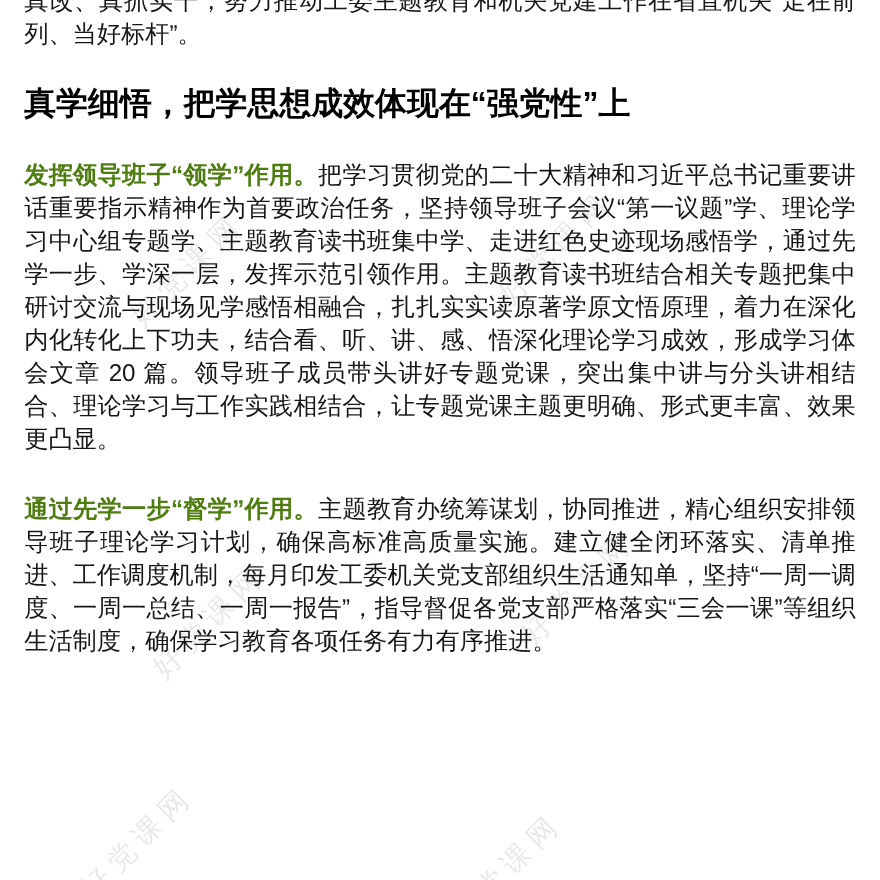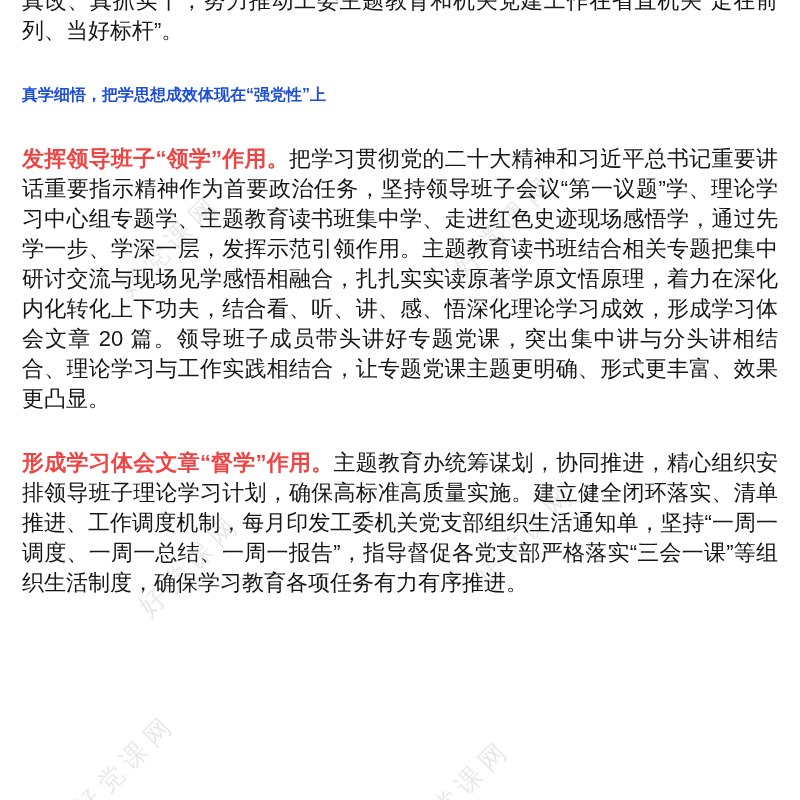--- a/index.html
+++ b/index.html
@@ -38,26 +38,26 @@
     z-index: 1;
     color: #161616;
     font-size: 22px;
     line-height: 30px;
     text-align: justify;
   }
   .content p {
     margin: 0 0 34px 0;
   }
   .heading {
-    color: #1d4ed8;
+    color: #000000;
     font-weight: 700;
-    font-size: 16px;
+    font-size: 29px;
   }
   .lead {
-    color: #ef4444;
+    color: #4d7c0f;
     font-weight: 700;
     margin-top: 40px;
   }
 </style>
 </head>
 <body>
 
 <div class="page">
 
   <div class="watermark-layer">
@@ -78,17 +78,17 @@
     <p class="heading">
       <span>真学细悟，把学思想成效体现在“强党性”上</span>
     </p>
 
 
     <p>
       <span class="lead">发挥领导班子“领学”作用。</span><span>把学习贯彻党的二十大精神和习近平总书记重要讲话重要指示精神作为首要政治任务，坚持领导班子会议“第一议题”学、理论学习中心组专题学、主题教育读书班集中学、走进红色史迹现场感悟学，通过先学一步、学深一层，发挥示范引领作用。主题教育读书班结合相关专题把集中研讨交流与现场见学感悟相融合，扎扎实实读原著学原文悟原理，着力在深化内化转化上下功夫，结合看、听、讲、感、悟深化理论学习成效，形成学习体会文章 20 篇。领导班子成员带头讲好专题党课，突出集中讲与分头讲相结合、理论学习与工作实践相结合，让专题党课主题更明确、形式更丰富、效果更凸显。</span>
     </p>
 
     <p>
-      <span class="lead">形成学习体会文章“督学”作用。</span><span>主题教育办统筹谋划，协同推进，精心组织安排领导班子理论学习计划，确保高标准高质量实施。建立健全闭环落实、清单推进、工作调度机制，每月印发工委机关党支部组织生活通知单，坚持“一周一调度、一周一总结、一周一报告”，指导督促各党支部严格落实“三会一课”等组织生活制度，确保学习教育各项任务有力有序推进。</span>
+      <span class="lead">通过先学一步“督学”作用。</span><span>主题教育办统筹谋划，协同推进，精心组织安排领导班子理论学习计划，确保高标准高质量实施。建立健全闭环落实、清单推进、工作调度机制，每月印发工委机关党支部组织生活通知单，坚持“一周一调度、一周一总结、一周一报告”，指导督促各党支部严格落实“三会一课”等组织生活制度，确保学习教育各项任务有力有序推进。</span>
     </p>
 
   </div>
 </div>
 
 </body></html>

